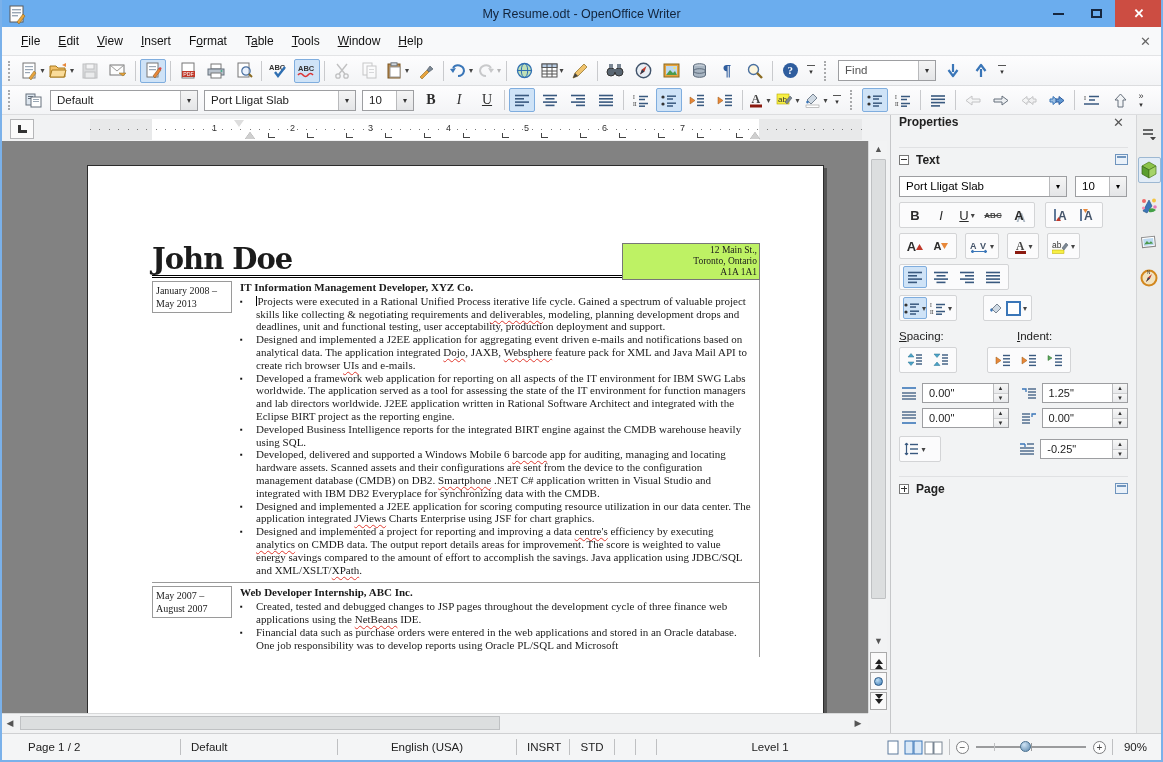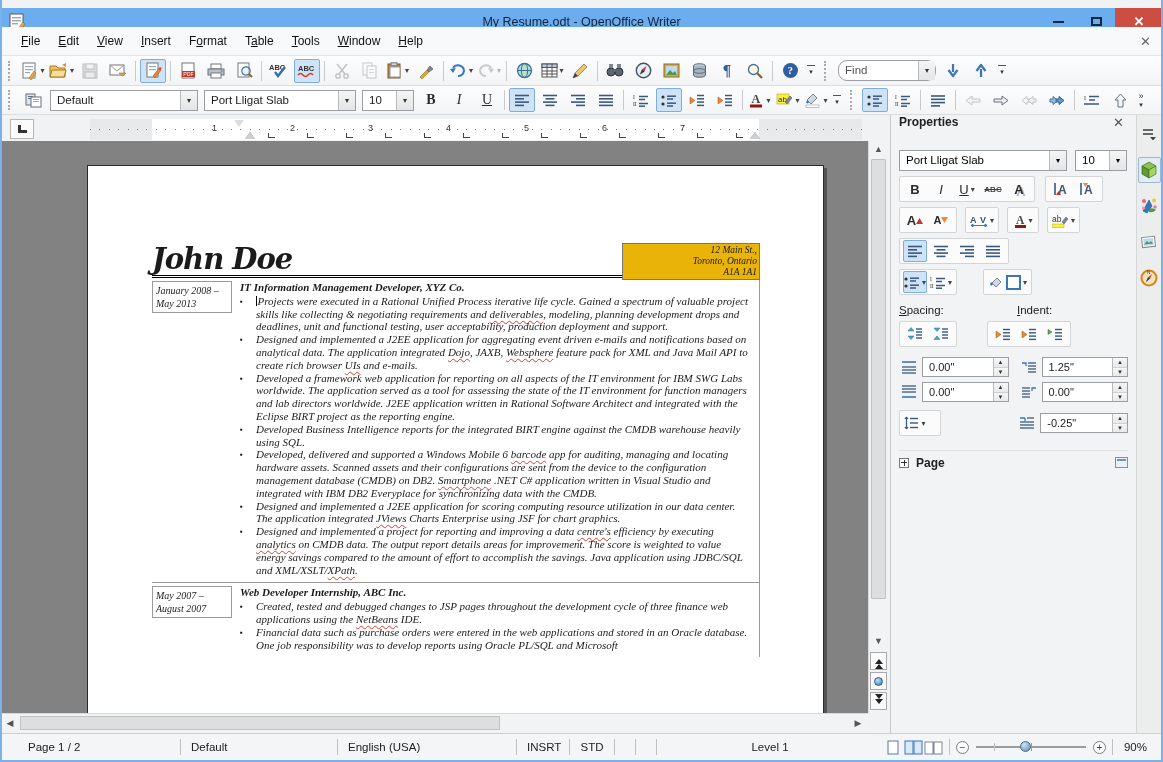--- a/index.html
+++ b/index.html
@@ -2,21 +2,21 @@
 <html><head>
 <meta charset="utf-8">
 <style>
   * { margin:0; padding:0; box-sizing:border-box; }
   html,body { background:#555; }
   body { font-family:"Liberation Sans", sans-serif; }
   .win { position:relative; width:1163px; height:762px; background:#f1f2f3; overflow:hidden;
          border-left:2px solid #7ab1ea; border-right:2px solid #7ab1ea; border-bottom:2px solid #7ab1ea; }
 
   
-  .titlebar { position:absolute; left:-2px; top:8px; width:1163px; height:27px; background:#6badee; display:flex; align-items:center; }
+  .titlebar { position:absolute; left:-2px; top:0; width:1163px; height:27px; background:#6badee; display:flex; align-items:center; }
   .app-icon { width:18px; height:20px; margin-left:8px; }
   .win-title { position:absolute; left:0; right:0; text-align:center; font-size:12.5px; color:#12233a; }
   .win-ctrls { position:absolute; right:0; top:0; height:27px; display:flex; }
   .wbtn { width:38px; height:27px; display:flex; align-items:center; justify-content:center; cursor:default; }
   .wbtn .minbar { width:11px; height:2px; background:#16273f; }
   .wbtn .maxbox { width:11px; height:9px; border:2px solid #16273f; }
   .wbtn.close { width:48px; background:#cc4d42; color:#fff; font-size:13px; font-weight:bold; }
 
   
   .menubar { position:absolute; left:0; top:27px; width:1159px; height:29px; background:#f8f9fa; border-bottom:1px solid #e3e4e6; display:flex; align-items:center; padding-left:10px; }
@@ -35,21 +35,21 @@
   .tb.dis { opacity:.38; filter:grayscale(90%); }
   .tb svg { display:block; }
   .dd { font-size:8px; color:#444; margin-left:2px; }
   .ovf { display:flex; flex-direction:column; align-items:center; justify-content:center; width:14px; height:24px; }
   .ovf i { display:block; width:8px; height:1px; background:#555; margin-bottom:2px; }
   .ovf span { font-size:7px; color:#333; font-style:normal; }
   .combo { display:flex; height:21px; border:1px solid #9d9ea1; background:#fff; align-items:stretch; margin:0 3px; }
   .combo .ctext { flex:1; font-size:11.5px; color:#222; padding:3px 5px 0 6px; white-space:nowrap; overflow:hidden; }
   .combo .cbtn { width:17px; border-left:1px solid #b9babc; background:linear-gradient(#f5f5f5,#e4e5e7); display:flex; align-items:center; justify-content:center; font-size:8px; color:#333; }
   .tbtxt { font-family:"Liberation Serif",serif; font-size:14px; color:#2c2c2c; }
-  .find-combo { width:98px;border-radius:9px; }
+  .find-combo { width:98px; }
 
   
   .corner-tab { position:absolute; left:8px; top:119px; width:24px; height:20px; background:#fbfbfb; border:1px solid #b5b6b8; display:flex; align-items:center; justify-content:center; }
   .corner-tab .L { width:9px; height:8px; border-left:3px solid #333; border-bottom:3px solid #333; }
   .hruler { position:absolute; left:88px; top:119px; width:772px; height:21px; background:#e8e9ea; overflow:hidden; }
   .hruler .band { position:absolute; left:62px; top:0; width:607px; height:21px; background:#fff; }
   .hruler .dots { position:absolute; left:0; top:10px; width:100%; height:1px;
         background-image:repeating-linear-gradient(90deg,#777 0 1px,transparent 1px 9.4px); }
   .hruler .num { position:absolute; top:4px; font-size:9px; color:#333; }
   .tri-dn { position:absolute; top:1px; width:0; height:0; border-left:5px solid transparent; border-right:5px solid transparent; border-top:7px solid #ddd; }
@@ -57,24 +57,24 @@
   .tri-up { position:absolute; bottom:1px; width:0; height:0; border-left:5px solid transparent; border-right:5px solid transparent; border-bottom:7px solid #cfcfcf; filter:drop-shadow(0 0 .5px #777); }
   .tabmark { position:absolute; bottom:2px; width:7px; height:5px; border-left:1px solid #444; border-bottom:1px solid #444; }
   .vruler { position:absolute; left:13px; top:150px; width:13px; height:556px; background:#fdfdfd; border:1px solid #cfcfcf; overflow:hidden; }
   .vruler .vdots { position:absolute; left:6px; top:0; width:1px; height:100%;
         background-image:repeating-linear-gradient(#777 0 1px,transparent 1px 9.4px); }
   .vruler .num { position:absolute; left:3px; font-size:8px; color:#444; }
 
   
   .canvas { position:absolute; left:0; top:141px; width:866px; height:572px; background:#828282; overflow:hidden; }
   .page { position:absolute; left:85px; top:24px; width:737px; height:980px; background:#fff; border:1px solid #2c2c2c; box-shadow:3px 3px 0 rgba(0,0,0,.35); }
-  .doc { position:absolute; left:64px; top:78px; width:608px; font-family:"Liberation Serif",serif; font-size:11px; line-height:12.8px; color:#1b1b1b;font-style:italic; }
+  .doc { position:absolute; left:64px; top:78px; width:608px; font-family:"Liberation Serif",serif; font-size:11px; line-height:12.8px; color:#1b1b1b; }
   .hdr-row { position:relative; height:34px; border-bottom:3px double #000; }
   .doc-name { font-size:29px; line-height:30px; font-weight:bold; letter-spacing:-1px; font-family:"DejaVu Serif",serif; }
-  .addr-box { position:absolute; right:0; top:-1px; width:138px; border:1px solid #777; text-align:right; font-size:9.5px; line-height:11px; padding:1px 2px 1px 2px; background:#eab308; }
+  .addr-box { position:absolute; right:0; top:-1px; width:138px; border:1px solid #777; text-align:right; font-size:9.5px; line-height:11px; padding:1px 2px 1px 2px; background:#bef264; }
   .contact { padding-top:3px; font-size:10.5px; height:18px; }
   .email-link { text-decoration:underline; text-decoration-skip-ink:none; color:#111; border-bottom:1px dotted transparent; }
   .sq { text-decoration-line:underline; text-decoration-style:wavy; text-decoration-color:#e03a2f; text-decoration-thickness:1px; text-underline-offset:2px; }
   .email-link.sq { text-decoration-line:underline; text-decoration-style:wavy; text-decoration-color:#e03a2f; box-shadow:0 -1px 0 0 #111 inset; }
   .mobile { margin-left:20px; }
   .sec-head { margin-top:8px; font-weight:bold; font-size:11.5px; letter-spacing:.4px; border-bottom:1.5px solid #000; padding-bottom:1px; }
   .sec-head .diam { font-size:10px; margin-right:6px; }
   .etable { border-right:1px solid #9a9a9a; }
   .entry { position:relative; padding:3px 8px 6px 88px; min-height:40px; }
   .entry + .entry { border-top:1px solid #9a9a9a; }
@@ -755,20 +755,25 @@
     <div class="harr" style="left:0">◀</div>
     <div class="hthumb"></div>
     <div class="harr" style="left:848px">▶</div>
   </div>
 
   <div class="sidebar">
     <div class="sb-head">
       <span class="sb-title">Properties</span>
       <span class="sb-x">✕</span>
     </div>
+    <div class="sb-sec">
+      <span class="collapse"></span>
+      <span class="sec-label">Text</span>
+      <span class="launcher"></span>
+    </div>
     <div class="sb-row">
       <div class="scombo" style="width:168px">
         <span class="ctext" style="font-size:11.5px;padding:3px 5px 0 6px;flex:1">Port Lligat Slab</span>
           <span class="cbtn" style="width:17px;border-left:1px solid #b9babc;background:linear-gradient(#f5f5f5,#e4e5e7);display:flex;align-items:center;justify-content:center;font-size:8px;">▾</span>
       </div>
       <div class="scombo" style="width:52px;margin-left:8px">
         <span class="ctext" style="font-size:11.5px;padding:3px 5px 0 6px;flex:1">10</span>
           <span class="cbtn" style="width:17px;border-left:1px solid #b9babc;background:linear-gradient(#f5f5f5,#e4e5e7);display:flex;align-items:center;justify-content:center;font-size:8px;">▾</span>
       </div>
     </div>
@@ -1162,21 +1167,21 @@
           <text x="7" y="5.4" font-size="4.5" fill="#333" font-family="Liberation Sans">N</text>
         </svg>
     </div>
   </div>
 
   <div class="statusbar">
     <span class="scell" style="width:178px;padding-left:26px">Page 1 / 2</span>
     <span class="sdiv"></span>
     <span class="scell" style="width:156px">Default</span>
     <span class="sdiv"></span>
-    <span class="scell" style="width:178px;">English (USA)</span>
+    <span class="scell" style="width:178px;text-align:center">English (USA)</span>
     <span class="sdiv"></span>
     <span class="scell" style="width:52px;text-align:left">INSRT</span>
     <span class="sdiv"></span>
     <span class="scell" style="width:44px;text-align:center">STD</span>
     <span class="sdiv"></span>
     <span class="scell" style="width:18px"></span>
     <span class="sdiv"></span>
     <span class="scell" style="width:18px"></span>
     <span class="sdiv"></span>
     <span class="scell" style="flex:1;text-align:center">Level 1</span>

